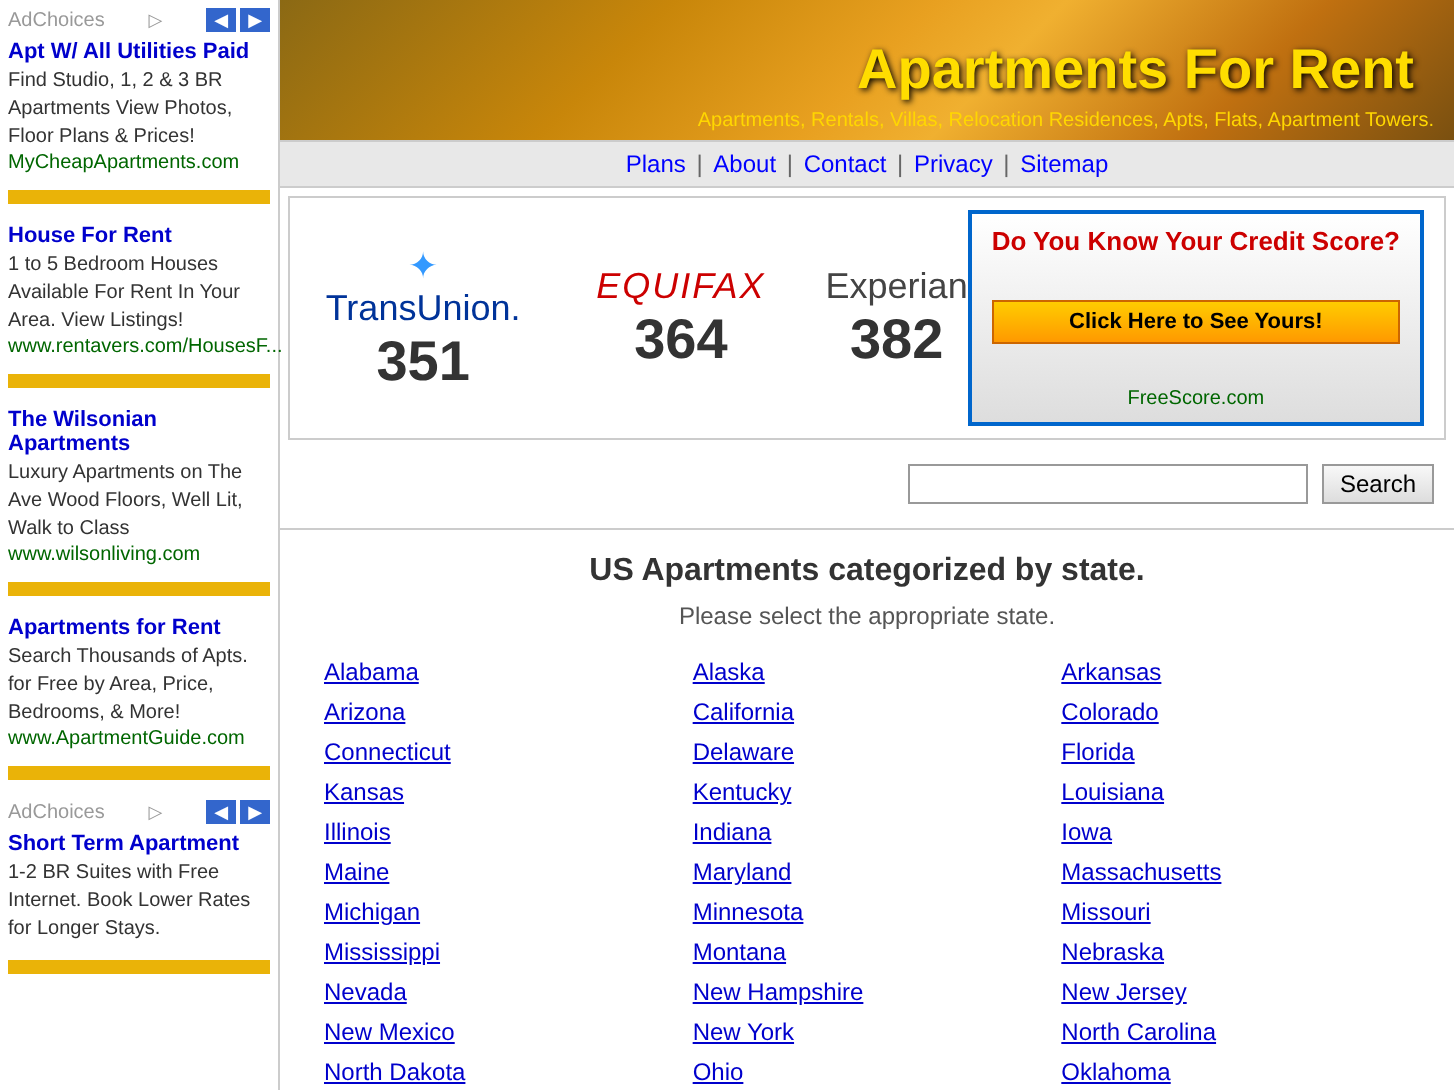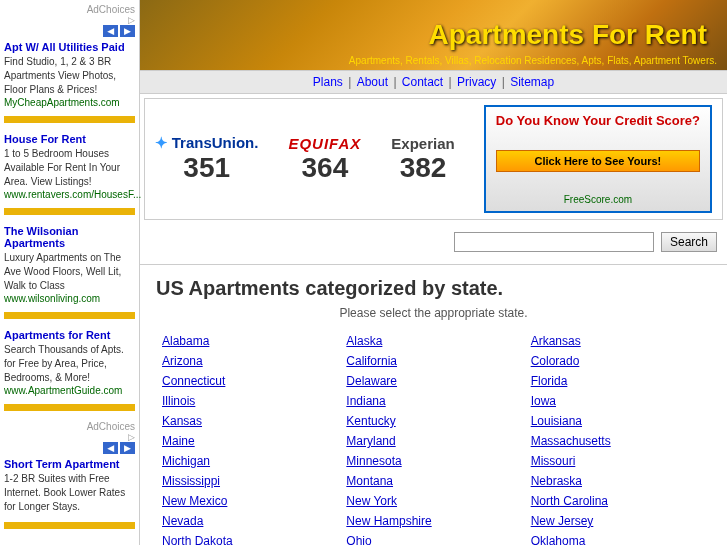--- a/index.html
+++ b/index.html
@@ -17,45 +17,45 @@
     
     
     #navbar { background: #e8e8e8; border-top: 1px solid #ccc; border-bottom: 1px solid #ccc; padding: 4px 8px; font-size: 12px; text-align: center; }
     #navbar a { color: #00f; text-decoration: none; }
     #navbar span { color: #666; margin: 0 2px; }
     
     
     #credit-banner { display: flex; align-items: center; background: #fff; border: 1px solid #ccc; margin: 4px; padding: 6px 10px; }
     #credit-logos { display: flex; gap: 30px; align-items: center; flex: 1; }
     .credit-item { text-align: center; }
-    .credit-brand { font-size: 15px; font-weight: bold; }
+    .credit-brand { font-size: 18px; font-weight: normal; }
     .credit-brand.transunion { color: #003399; }
     .credit-brand.equifax { color: #cc0000; font-style: italic; letter-spacing: 1px; }
     .credit-brand.experian { color: #444; }
     .credit-score { font-size: 28px; font-weight: bold; color: #333; }
     #credit-cta { background: linear-gradient(180deg, #fff 0%, #ddd 100%); border: 2px solid #0066cc; padding: 6px 10px; text-align: center; min-width: 160px; }
     #credit-cta-title { color: #cc0000; font-size: 13px; font-weight: bold; }
     #credit-cta-btn { background: linear-gradient(180deg, #ffcc00 0%, #ff9900 100%); border: 1px solid #cc6600; padding: 4px 8px; font-size: 11px; font-weight: bold; color: #000; cursor: pointer; display: block; margin: 22px auto; width: 100%; }
     #freescore { font-size: 10px; color: #006600; }
     
     
     #search-area { padding: 8px 10px; text-align: right; }
     #search-input { width: 200px; border: 1px solid #999; padding: 2px 4px; font-size: 12px; }
     #search-btn { background: linear-gradient(180deg, #f8f8f8 0%, #ddd 100%); border: 1px solid #999; padding: 2px 8px; cursor: pointer; font-size: 12px; margin-left: 4px; }
     
     
     #states-section { padding: 8px 16px; }
-    #states-title { font-size: 20px; font-weight: bold; text-align: left; margin-bottom: 6px; color: #333; }
+    #states-title { font-size: 16px; font-weight: bold; text-align: center; margin-bottom: 6px; color: #333; }
     #states-subtitle { text-align: center; color: #555; font-size: 12px; margin-bottom: 10px; }
     #states-table { width: 100%; }
     #states-table td { padding: 2px 4px; vertical-align: top; width: 33%; }
     #states-table a { color: #00c; text-decoration: underline; font-size: 12px; }
     
     
-    .sidebar-adchoices { font-size: 10px; color: #999; display: flex; align-items: flex-end; justify-content: space-between; margin-bottom: 4px; flex-direction: column; }
+    .sidebar-adchoices { font-size: 10px; color: #999; display: flex; align-items: center; justify-content: space-between; margin-bottom: 4px; }
     .sidebar-ad { margin-bottom: 10px; padding-bottom: 8px; border-bottom: 7px solid #eab308; }
     .sidebar-ad-title { color: #00c; font-weight: bold; font-size: 11px; text-decoration: none; }
     .sidebar-ad-text { color: #333; font-size: 10px; line-height: 1.4; margin-top: 2px; }
     .sidebar-ad-link { color: #060; font-size: 10px; }
     .sidebar-nav-btns { display: flex; gap: 2px; }
     .sidebar-nav-btn { background: #3366cc; color: #fff; font-size: 9px; padding: 1px 4px; border: none; cursor: pointer; }
     
     hr.divider { border: none; border-top: 1px solid #ccc; margin: 4px 0; }
   </style>
 </head>
@@ -182,55 +182,55 @@
               <td><a href="#">Arizona</a></td>
               <td><a href="#">California</a></td>
               <td><a href="#">Colorado</a></td>
             </tr>
             <tr>
               <td><a href="#">Connecticut</a></td>
               <td><a href="#">Delaware</a></td>
               <td><a href="#">Florida</a></td>
             </tr>
             <tr>
+              <td><a href="#">Kansas</a></td>
+              <td><a href="#">Kentucky</a></td>
+              <td><a href="#">Louisiana</a></td>
+            </tr>
+            <tr>
               <td><a href="#">Illinois</a></td>
               <td><a href="#">Indiana</a></td>
               <td><a href="#">Iowa</a></td>
             </tr>
             <tr>
-              <td><a href="#">Kansas</a></td>
-              <td><a href="#">Kentucky</a></td>
-              <td><a href="#">Louisiana</a></td>
-            </tr>
-            <tr>
               <td><a href="#">Maine</a></td>
               <td><a href="#">Maryland</a></td>
               <td><a href="#">Massachusetts</a></td>
             </tr>
             <tr>
               <td><a href="#">Michigan</a></td>
               <td><a href="#">Minnesota</a></td>
               <td><a href="#">Missouri</a></td>
             </tr>
             <tr>
               <td><a href="#">Mississippi</a></td>
               <td><a href="#">Montana</a></td>
               <td><a href="#">Nebraska</a></td>
             </tr>
             <tr>
+              <td><a href="#">Nevada</a></td>
+              <td><a href="#">New Hampshire</a></td>
+              <td><a href="#">New Jersey</a></td>
+            </tr>
+            <tr>
               <td><a href="#">New Mexico</a></td>
               <td><a href="#">New York</a></td>
               <td><a href="#">North Carolina</a></td>
             </tr>
             <tr>
-              <td><a href="#">Nevada</a></td>
-              <td><a href="#">New Hampshire</a></td>
-              <td><a href="#">New Jersey</a></td>
-            </tr>
-            <tr>
               <td><a href="#">North Dakota</a></td>
               <td><a href="#">Ohio</a></td>
               <td><a href="#">Oklahoma</a></td>
             </tr>
             <tr>
               <td><a href="#">Rentals</a></td>
               <td><a href="#">Pennsylvania</a></td>
               <td><a href="#">Rhode Island</a></td>
             </tr>
           </tbody>

